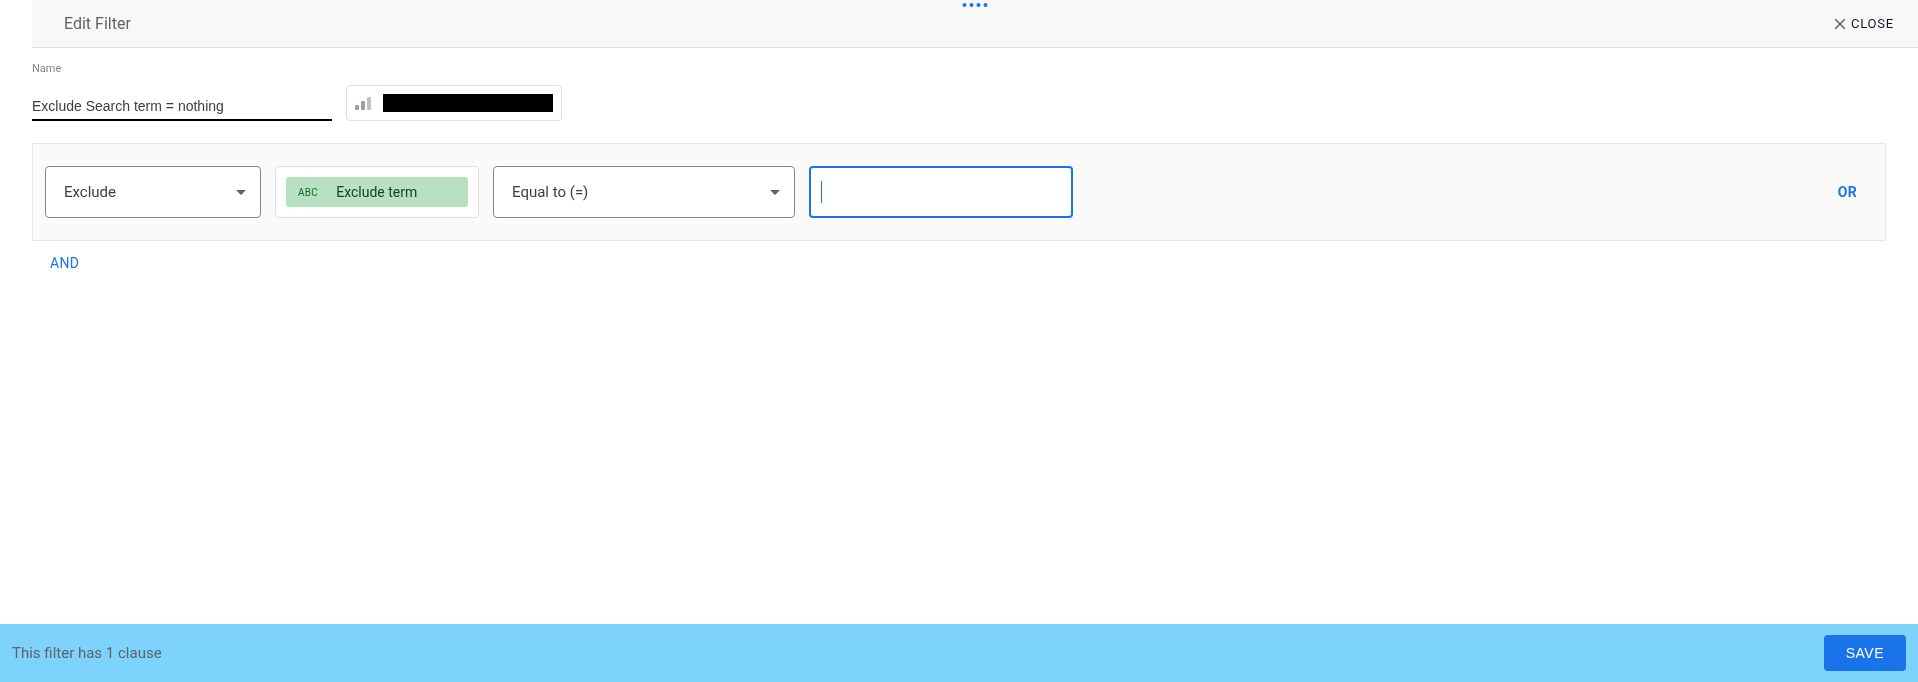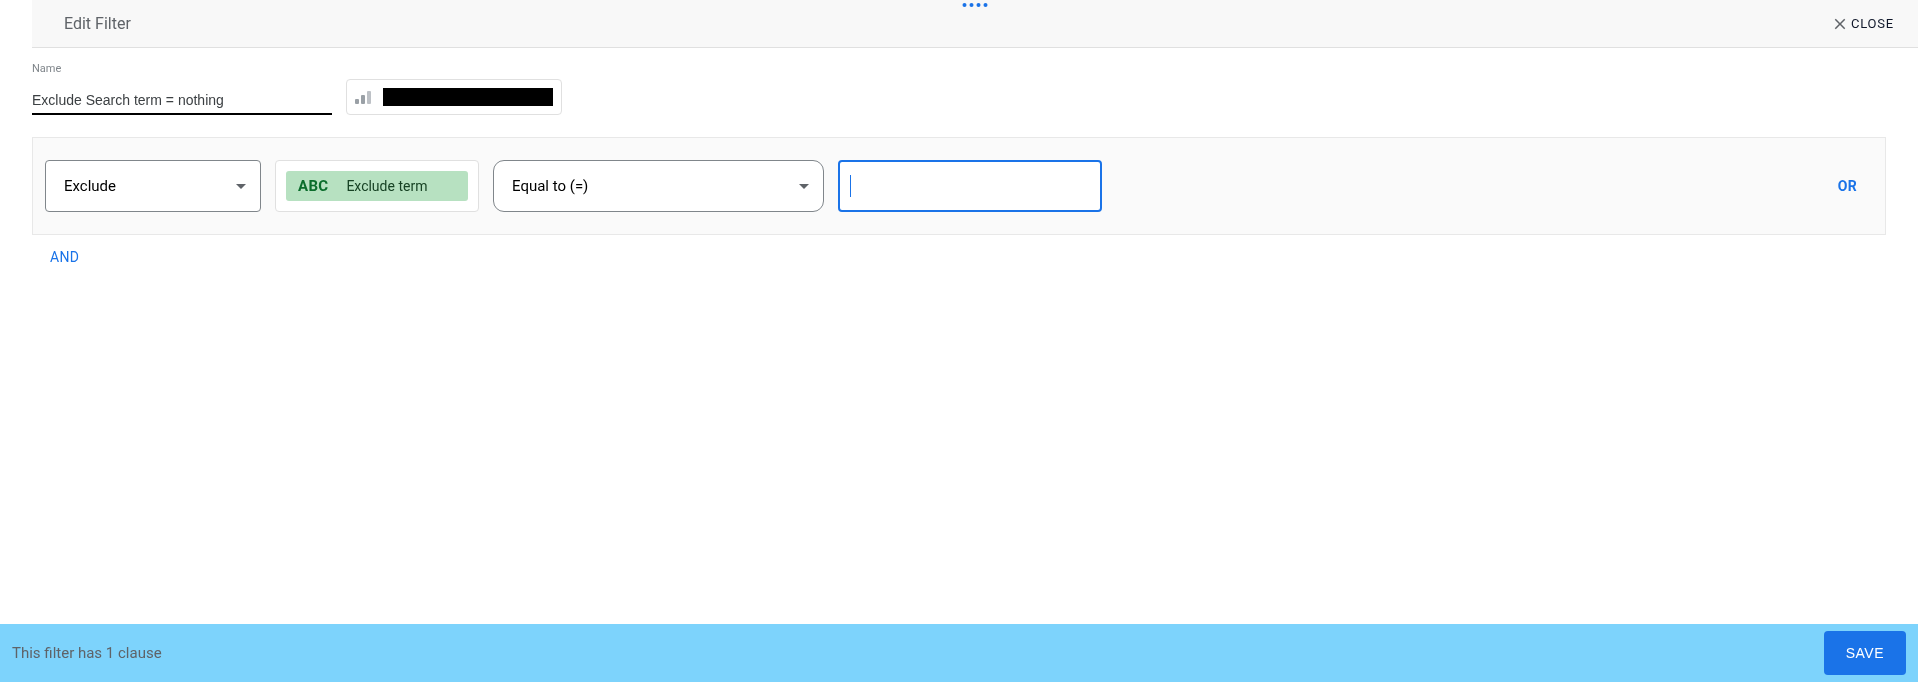--- a/index.html
+++ b/index.html
@@ -61,21 +61,21 @@
   .meta-row {
     display: flex;
     align-items: flex-end;
     gap: 14px;
     padding: 14px 32px 10px 32px;
   }
   .name-block { width: 300px; }
   .name-label {
     font-size: 11px;
     color: #80868b;
-    margin-bottom: 14px;
+    margin-bottom: 20px;
   }
   .name-input {
     width: 100%;
     border: none;
     border-bottom: 2px solid #000000;
     font-size: 14px;
     padding: 3px 0 5px 0;
     outline: none;
     background: transparent;
     color: #3c4043;
@@ -121,25 +121,25 @@
   .select {
     display: flex;
     justify-content: space-between;
     align-items: center;
     background: #fff;
     border: 1px solid #80868b;
     border-radius: 4px;
     height: 52px;
     padding: 0 14px 0 18px;
     font-size: 15px;
-    color: #000000;
+    color: #404040;
     cursor: pointer;
   }
   .select.include-exclude { width: 216px; }
-  .select.condition      { width: 331px; border-radius: 11px; }
+  .select.condition      { width: 302px; }
   .caret {
     width: 0; height: 0;
     border-left: 5px solid transparent;
     border-right: 5px solid transparent;
     border-top: 5px solid #5f6368;
   }
 
   .dim-pill-wrap {
     background: #fff;
     border: 1px solid #e0e0e0;
@@ -156,22 +156,22 @@
     height: 30px;
     width: 100%;
     display: flex;
     align-items: center;
     gap: 18px;
     padding: 0 12px;
     font-size: 14px;
     color: #174224;
   }
   .abc {
-    font-size: 15px;
-    font-weight: 700;
+    font-size: 10px;
+    font-weight: 400;
     color: #0b6d2c;
     letter-spacing: 0.3px;
   }
 
   .value-input {
     background: #fff;
     border: 2px solid #1a73e8;
     border-radius: 4px;
     height: 52px;
     width: 264px;
@@ -222,21 +222,21 @@
   .footer-status {
     color: #5f6368;
     font-size: 15px;
   }
   .save-btn {
     margin-left: auto;
     background: #1a73e8;
     color: #fff;
     border: none;
     border-radius: 4px;
-    height: 44px;
+    height: 36px;
     padding: 0 22px;
     font-size: 14px;
     font-weight: 500;
     letter-spacing: 0.5px;
     cursor: pointer;
   }
 </style>
 </head>
 <body>
 

